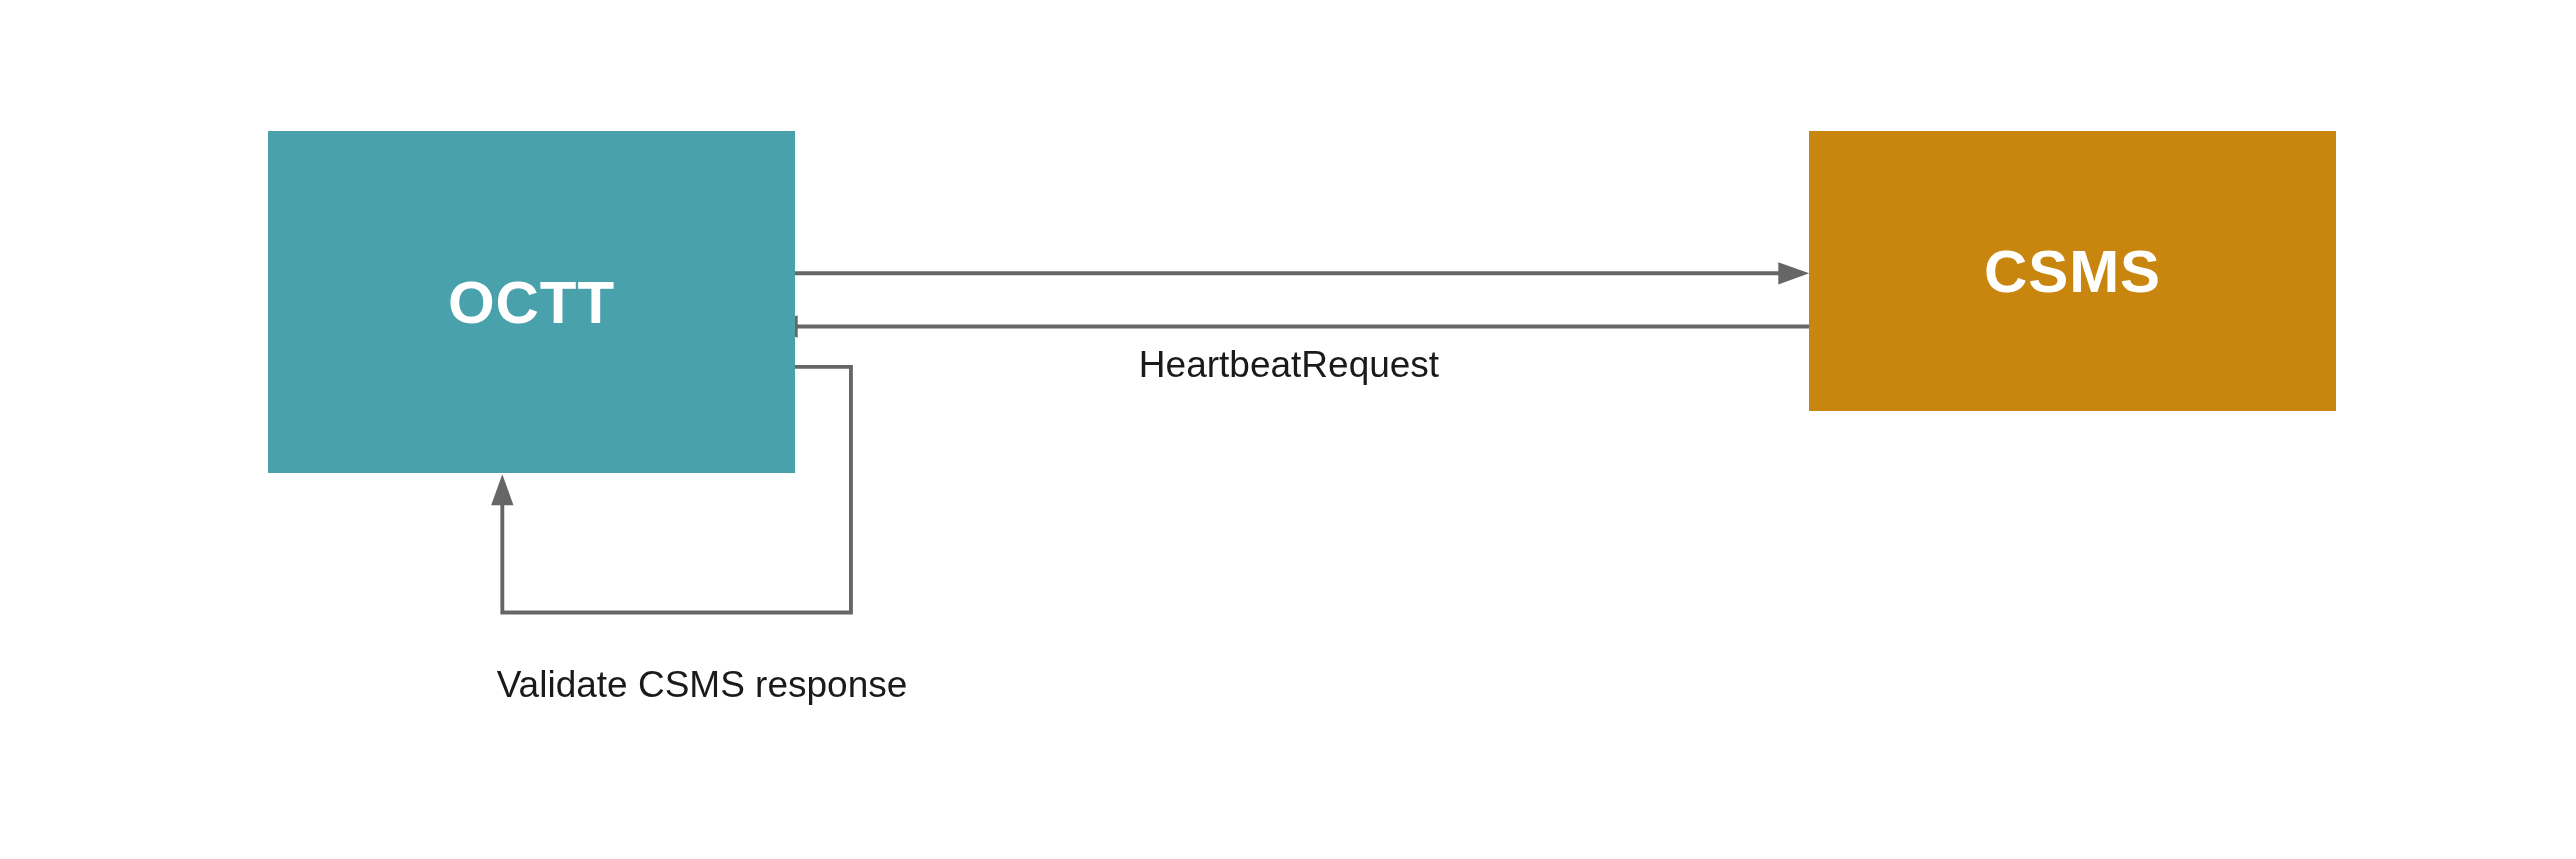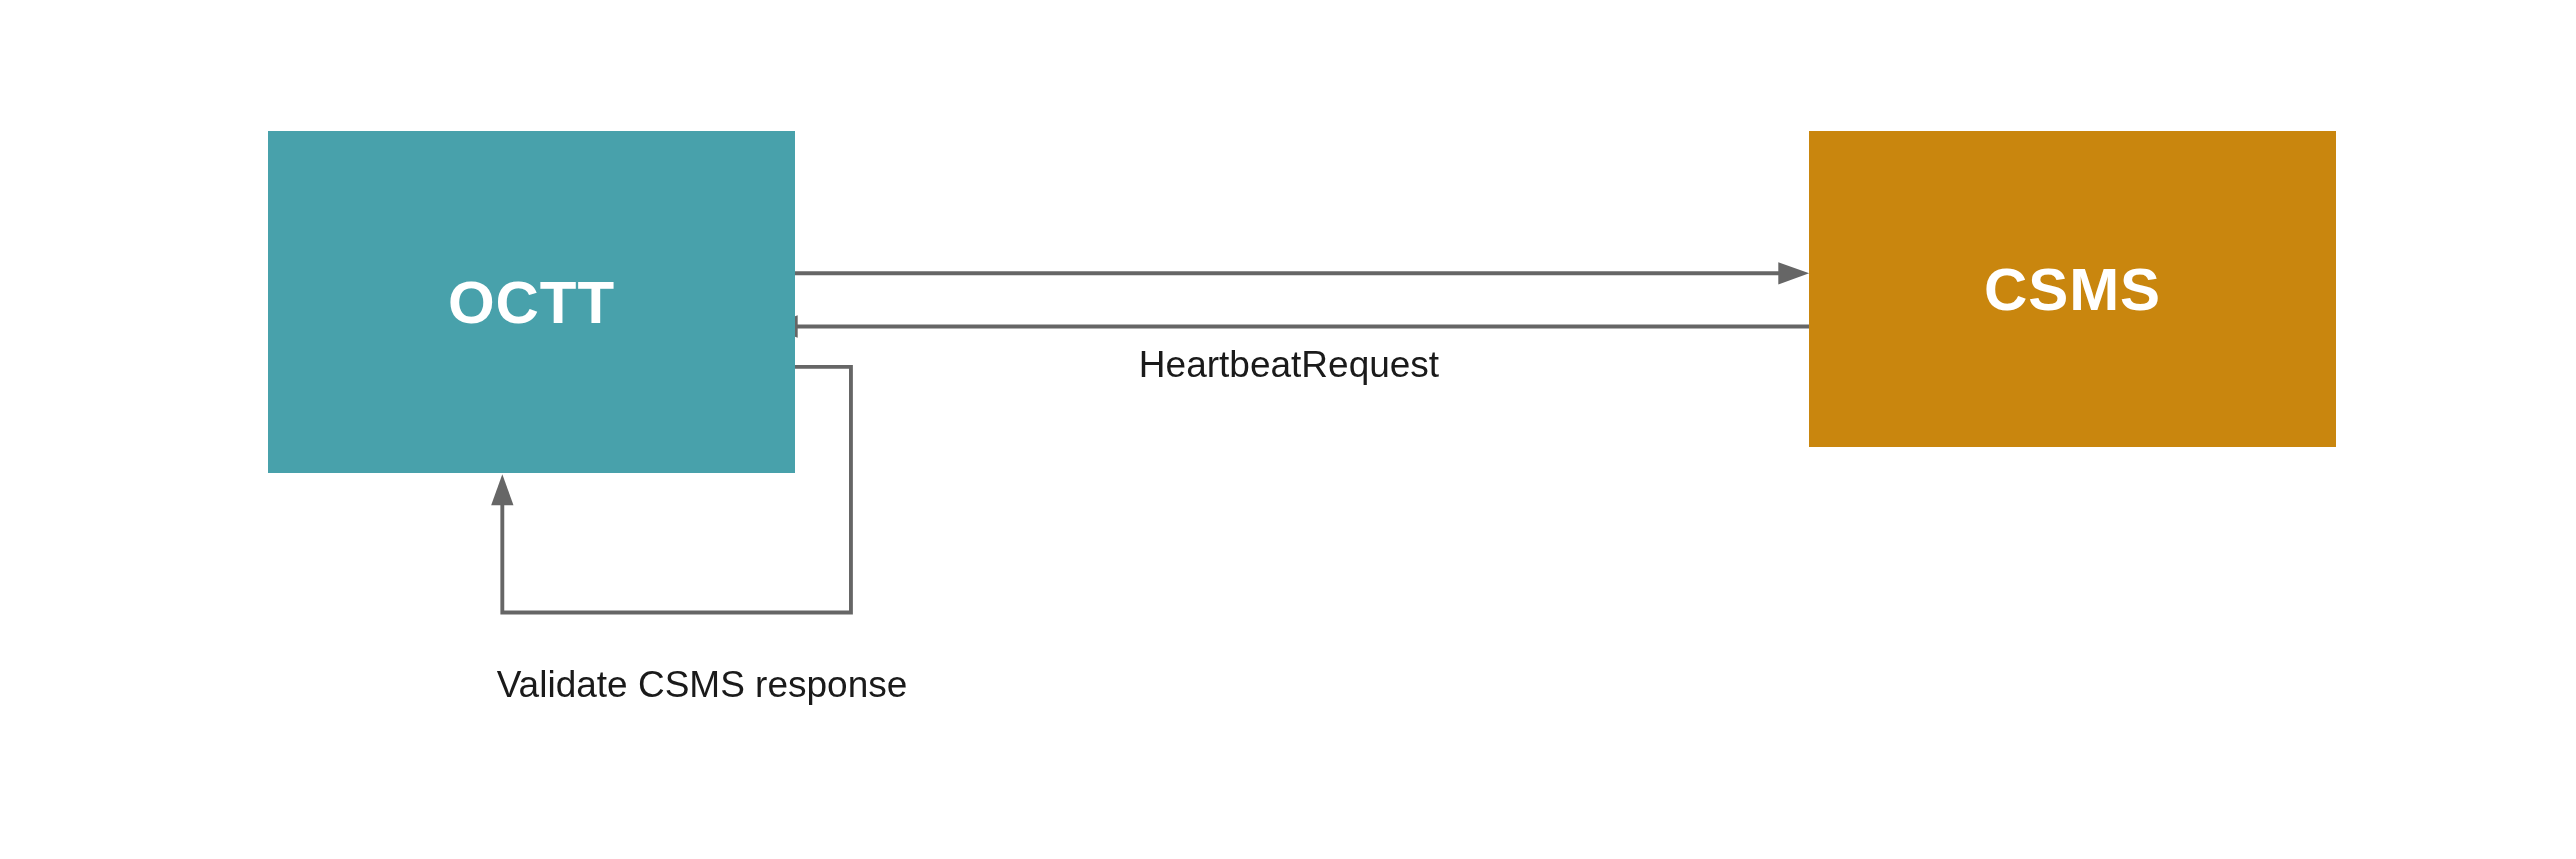--- a/index.html
+++ b/index.html
@@ -29,21 +29,21 @@
     font-size: 60px;
     font-weight: 700;
     letter-spacing: 0.9px;
   }
   .actor-box.octt {
     left: 240px; top: 131px; width: 527px; height: 342px;
     background: var(--octt-fill);
     margin-left: 28px;
   }
   .actor-box.csms {
-    left: 1809px; top: 131px; width: 527px; height: 316px;
+    left: 1809px; top: 131px; width: 527px; height: 280px;
     background: var(--csms-fill);
   }
   svg.connectors {
     position: absolute;
     left: 0; top: 0;
     width: 2576px; height: 860px;
   }
   .arrow-line {
     stroke: var(--arrow);
     stroke-width: 4.5;

